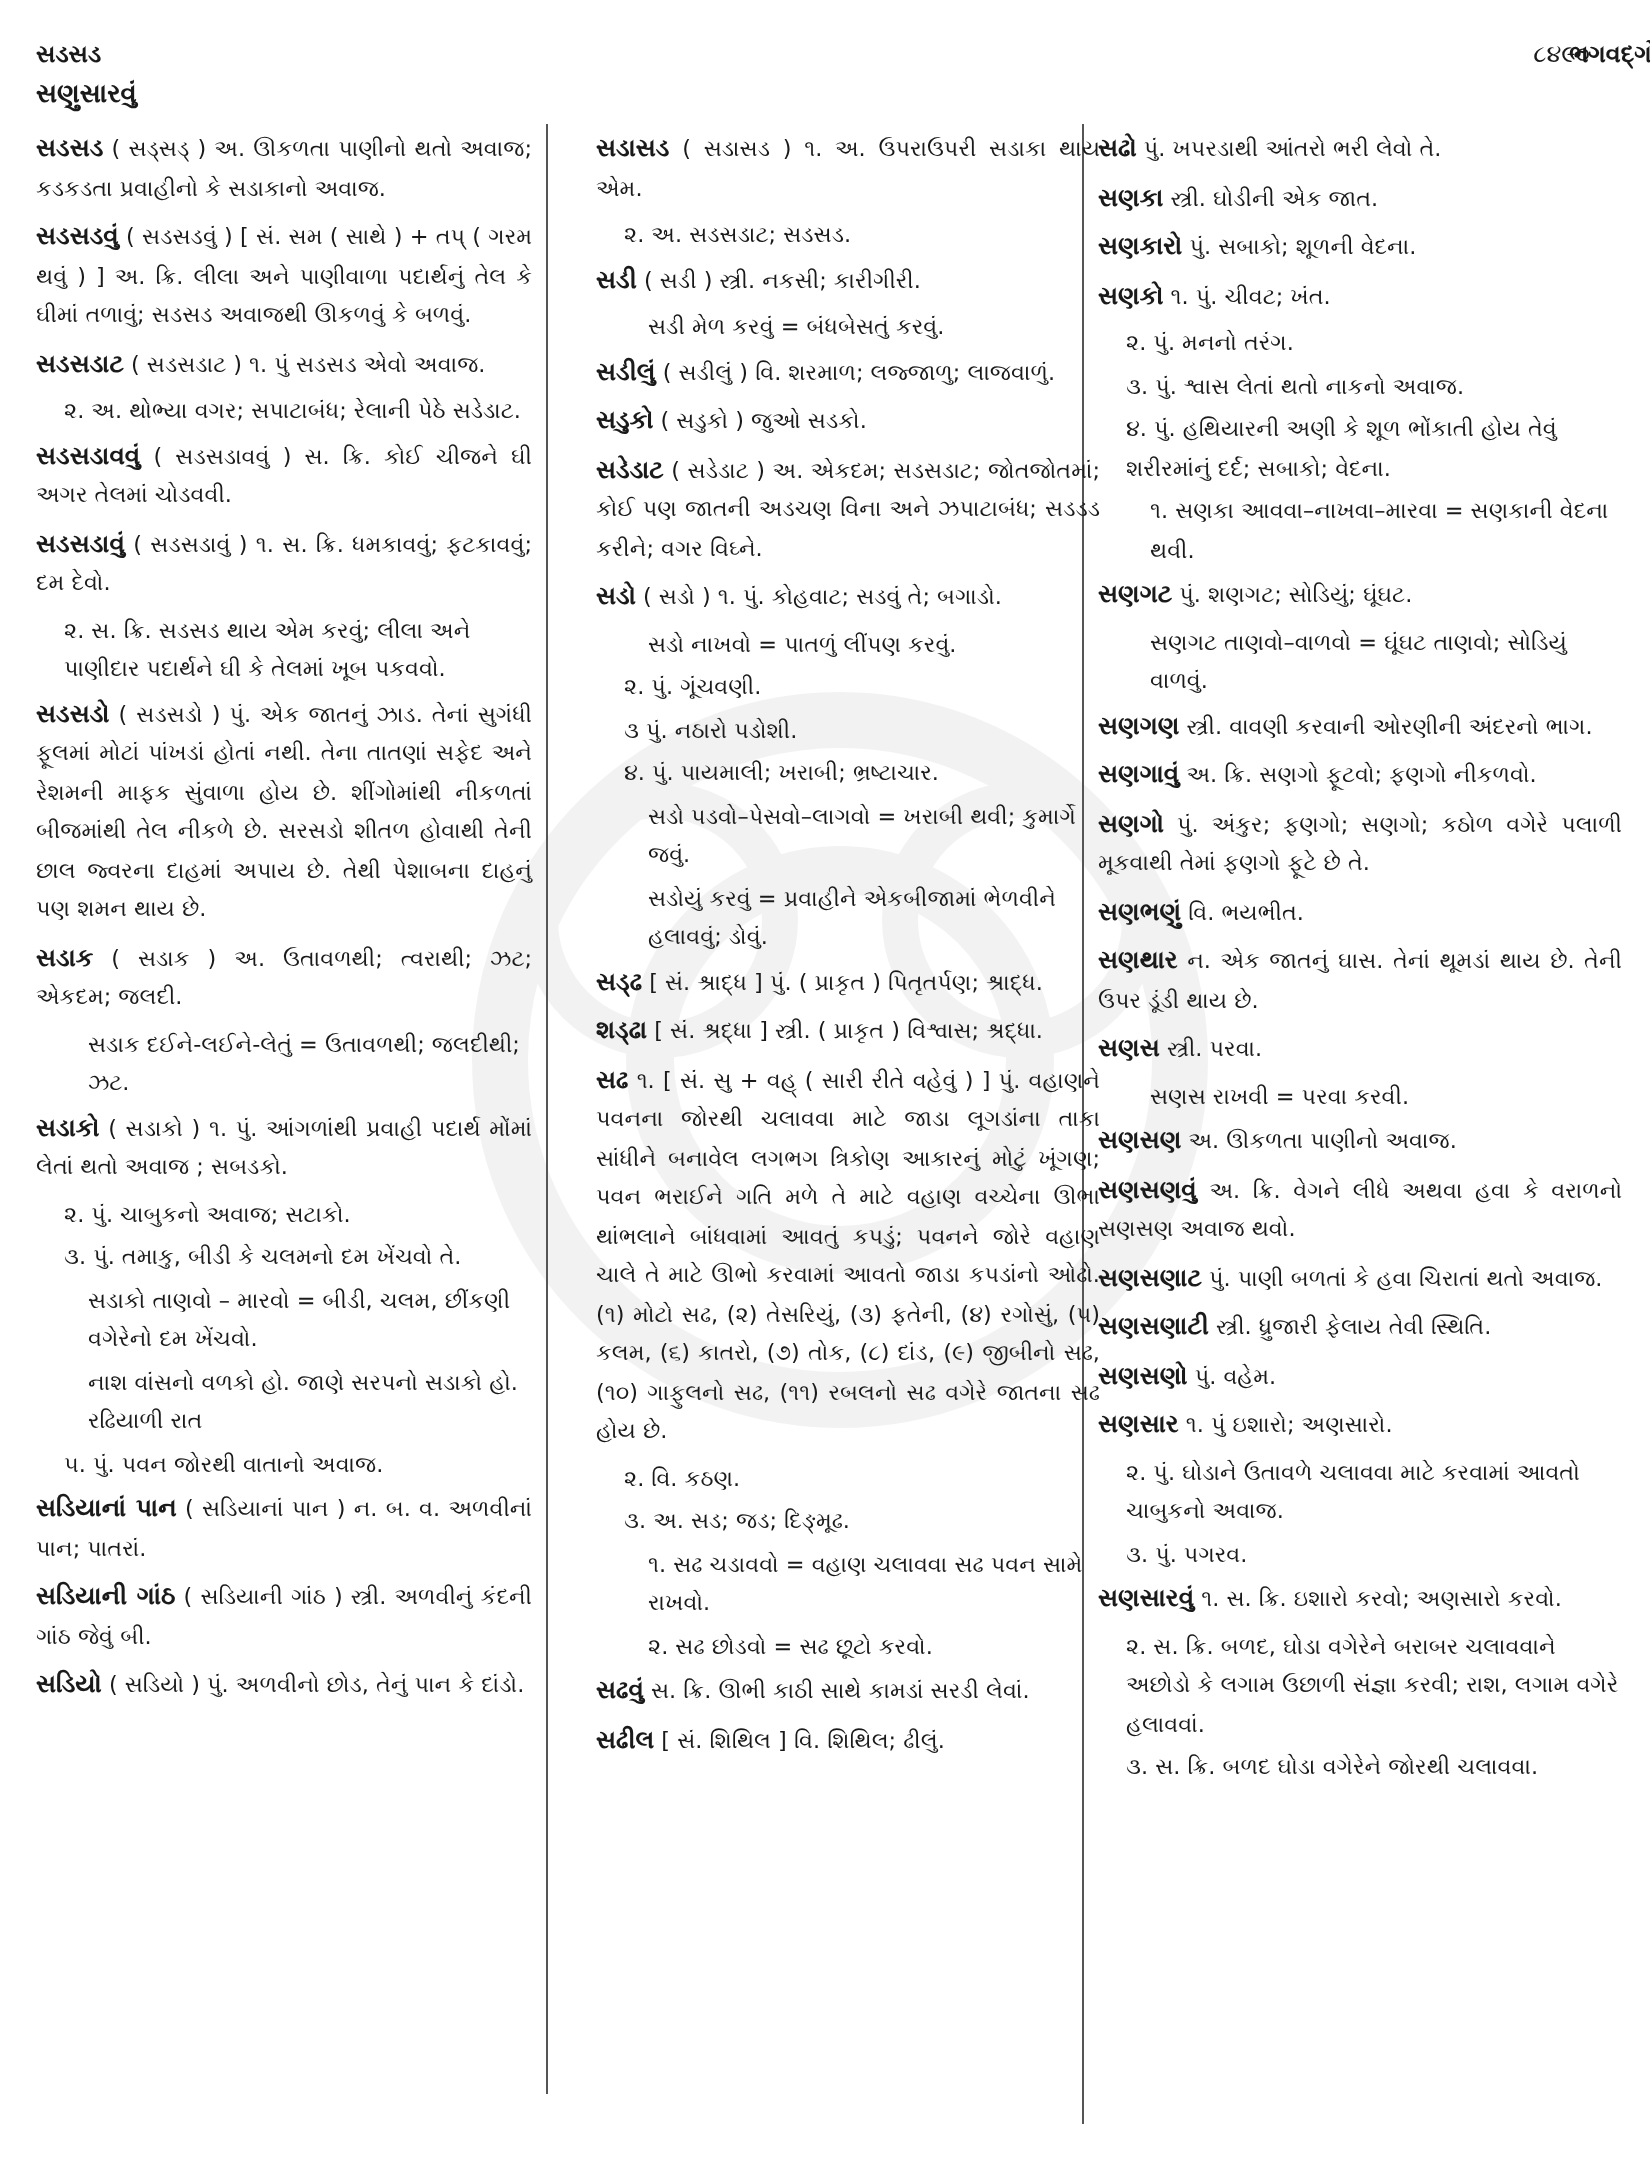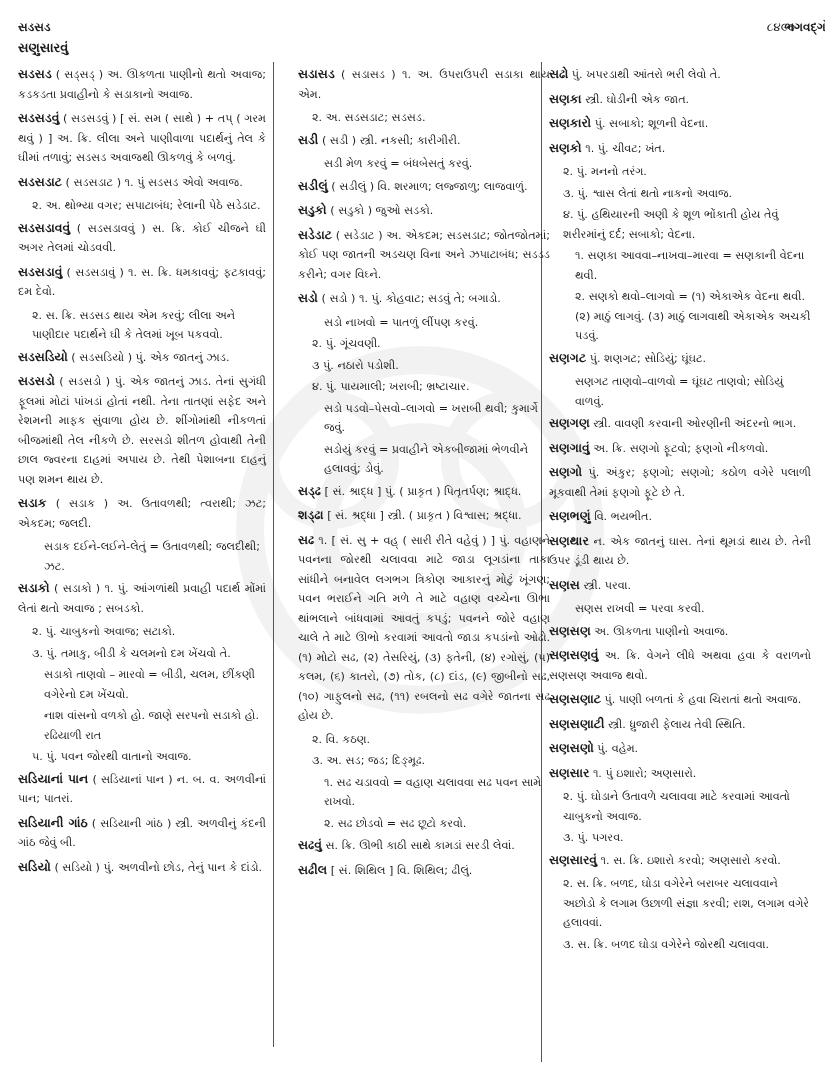--- a/index.html
+++ b/index.html
@@ -58,21 +58,20 @@
   <div class="rule r2"></div>
 
   <div class="col c1">
       <p class="entry"><span class="hw">સડસડ</span> <span class="body-text">( સડ્સડ્ ) અ. ઊકળતા પાણીનો થતો અવાજ; કડકડતા પ્રવાહીનો કે સડાકાનો અવાજ.</span></p>
       <p class="entry"><span class="hw">સડસડવું</span> <span class="body-text">( સડસડવું ) [ સં. સમ ( સાથે ) + તપ્ ( ગરમ થવું ) ] અ. ક્રિ. લીલા અને પાણીવાળા પદાર્થનું તેલ કે ઘીમાં તળાવું; સડસડ અવાજથી ઊકળવું કે બળવું.</span></p>
       <p class="entry"><span class="hw">સડસડાટ</span> <span class="body-text">( સડસડાટ ) ૧. પું સડસડ એવો અવાજ.</span></p>
       <p class="sub"><span class="body-text">૨. અ. થોભ્યા વગર; સપાટાબંધ; રેલાની પેઠે સડેડાટ.</span></p>
       <p class="entry"><span class="hw">સડસડાવવું</span> <span class="body-text">( સડસડાવવું ) સ. ક્રિ. કોઈ ચીજને ઘી અગર તેલમાં ચોડવવી.</span></p>
       <p class="entry"><span class="hw">સડસડાવું</span> <span class="body-text">( સડસડાવું ) ૧. સ. ક્રિ. ધમકાવવું; ફટકાવવું; દમ દેવો.</span></p>
       <p class="sub"><span class="body-text">૨. સ. ક્રિ. સડસડ થાય એમ કરવું; લીલા અને પાણીદાર પદાર્થને ઘી કે તેલમાં ખૂબ પકવવો.</span></p>
-      <p class="entry"><span class="hw">સડસડિયો</span> <span class="body-text">( સડસડિયો ) પું. એક જાતનું ઝાડ.</span></p>
       <p class="entry"><span class="hw">સડસડો</span> <span class="body-text">( સડસડો ) પું. એક જાતનું ઝાડ. તેનાં સુગંધી ફૂલમાં મોટાં પાંખડાં હોતાં નથી. તેના તાતણાં સફેદ અને રેશમની માફક સુંવાળા હોય છે. શીંગોમાંથી નીકળતાં બીજમાંથી તેલ નીકળે છે. સરસડો શીતળ હોવાથી તેની છાલ જ્વરના દાહમાં અપાય છે. તેથી પેશાબના દાહનું પણ શમન થાય છે.</span></p>
       <p class="entry"><span class="hw">સડાક</span> <span class="body-text">( સડાક ) અ. ઉતાવળથી; ત્વરાથી; ઝટ; એકદમ; જલદી.</span></p>
       <p class="phr"><span class="body-text">સડાક દઈને-લઈને-લેતું = ઉતાવળથી; જલદીથી; ઝટ.</span></p>
       <p class="entry"><span class="hw">સડાકો</span> <span class="body-text">( સડાકો ) ૧. પું. આંગળાંથી પ્રવાહી પદાર્થ મોંમાં લેતાં થતો અવાજ ; સબડકો.</span></p>
       <p class="sub"><span class="body-text">૨. પું. ચાબુકનો અવાજ; સટાકો.</span></p>
       <p class="sub"><span class="body-text">૩. પું. તમાકુ, બીડી કે ચલમનો દમ ખેંચવો તે.</span></p>
       <p class="phr"><span class="body-text">સડાકો તાણવો – મારવો = બીડી, ચલમ, છીંકણી વગેરેનો દમ ખેંચવો.</span></p>
       <p class="phr"><span class="body-text">નાશ વાંસનો વળકો હો. જાણે સરપનો સડાકો હો.   રઢિયાળી રાત</span></p>
       <p class="sub"><span class="body-text">૫. પું. પવન જોરથી વાતાનો અવાજ.</span></p>
       <p class="entry"><span class="hw">સડિયાનાં પાન</span> <span class="body-text">( સડિયાનાં પાન ) ન. બ. વ. અળવીનાં પાન; પાતરાં.</span></p>
@@ -106,21 +105,20 @@
     </div>
   <div class="col c3">
       <p class="entry"><span class="hw">સઢો</span> <span class="body-text">પું. ખપરડાથી આંતરો ભરી લેવો તે.</span></p>
       <p class="entry"><span class="hw">સણકા</span> <span class="body-text">સ્ત્રી. ઘોડીની એક જાત.</span></p>
       <p class="entry"><span class="hw">સણકારો</span> <span class="body-text">પું. સબાકો; શૂળની વેદના.</span></p>
       <p class="entry"><span class="hw">સણકો</span> <span class="body-text">૧. પું. ચીવટ; ખંત.</span></p>
       <p class="sub"><span class="body-text">૨. પું. મનનો તરંગ.</span></p>
       <p class="sub"><span class="body-text">૩. પું. શ્વાસ લેતાં થતો નાકનો અવાજ.</span></p>
       <p class="sub"><span class="body-text">૪. પું. હથિયારની અણી કે શૂળ ભોંકાતી હોય તેવું શરીરમાંનું દર્દ; સબાકો; વેદના.</span></p>
       <p class="phr"><span class="body-text">૧. સણકા આવવા–નાખવા–મારવા = સણકાની વેદના થવી.</span></p>
-      <p class="phr"><span class="body-text">૨. સણકો થવો–લાગવો = (૧) એકાએક વેદના થવી. (૨) માઠું લાગવું. (૩) માઠું લાગવાથી એકાએક અચકી પડવું.</span></p>
       <p class="entry"><span class="hw">સણગટ</span> <span class="body-text">પું. શણગટ; સોડિયું; ઘૂંઘટ.</span></p>
       <p class="phr"><span class="body-text">સણગટ તાણવો–વાળવો = ઘૂંઘટ તાણવો; સોડિયું વાળવું.</span></p>
       <p class="entry"><span class="hw">સણગણ</span> <span class="body-text">સ્ત્રી. વાવણી કરવાની ઓરણીની અંદરનો ભાગ.</span></p>
       <p class="entry"><span class="hw">સણગાવું</span> <span class="body-text">અ. ક્રિ. સણગો ફૂટવો; ફણગો નીકળવો.</span></p>
       <p class="entry"><span class="hw">સણગો</span> <span class="body-text">પું. અંકુર; ફણગો; સણગો; કઠોળ વગેરે પલાળી મૂકવાથી તેમાં ફણગો ફૂટે છે તે.</span></p>
       <p class="entry"><span class="hw">સણભણું</span> <span class="body-text">વિ. ભયભીત.</span></p>
       <p class="entry"><span class="hw">સણથાર</span> <span class="body-text">ન. એક જાતનું ઘાસ. તેનાં થૂમડાં થાય છે. તેની ઉપર ડૂંડી થાય છે.</span></p>
       <p class="entry"><span class="hw">સણસ</span> <span class="body-text">સ્ત્રી. પરવા.</span></p>
       <p class="phr"><span class="body-text">સણસ રાખવી = પરવા કરવી.</span></p>
       <p class="entry"><span class="hw">સણસણ</span> <span class="body-text">અ. ઊકળતા પાણીનો અવાજ.</span></p>

